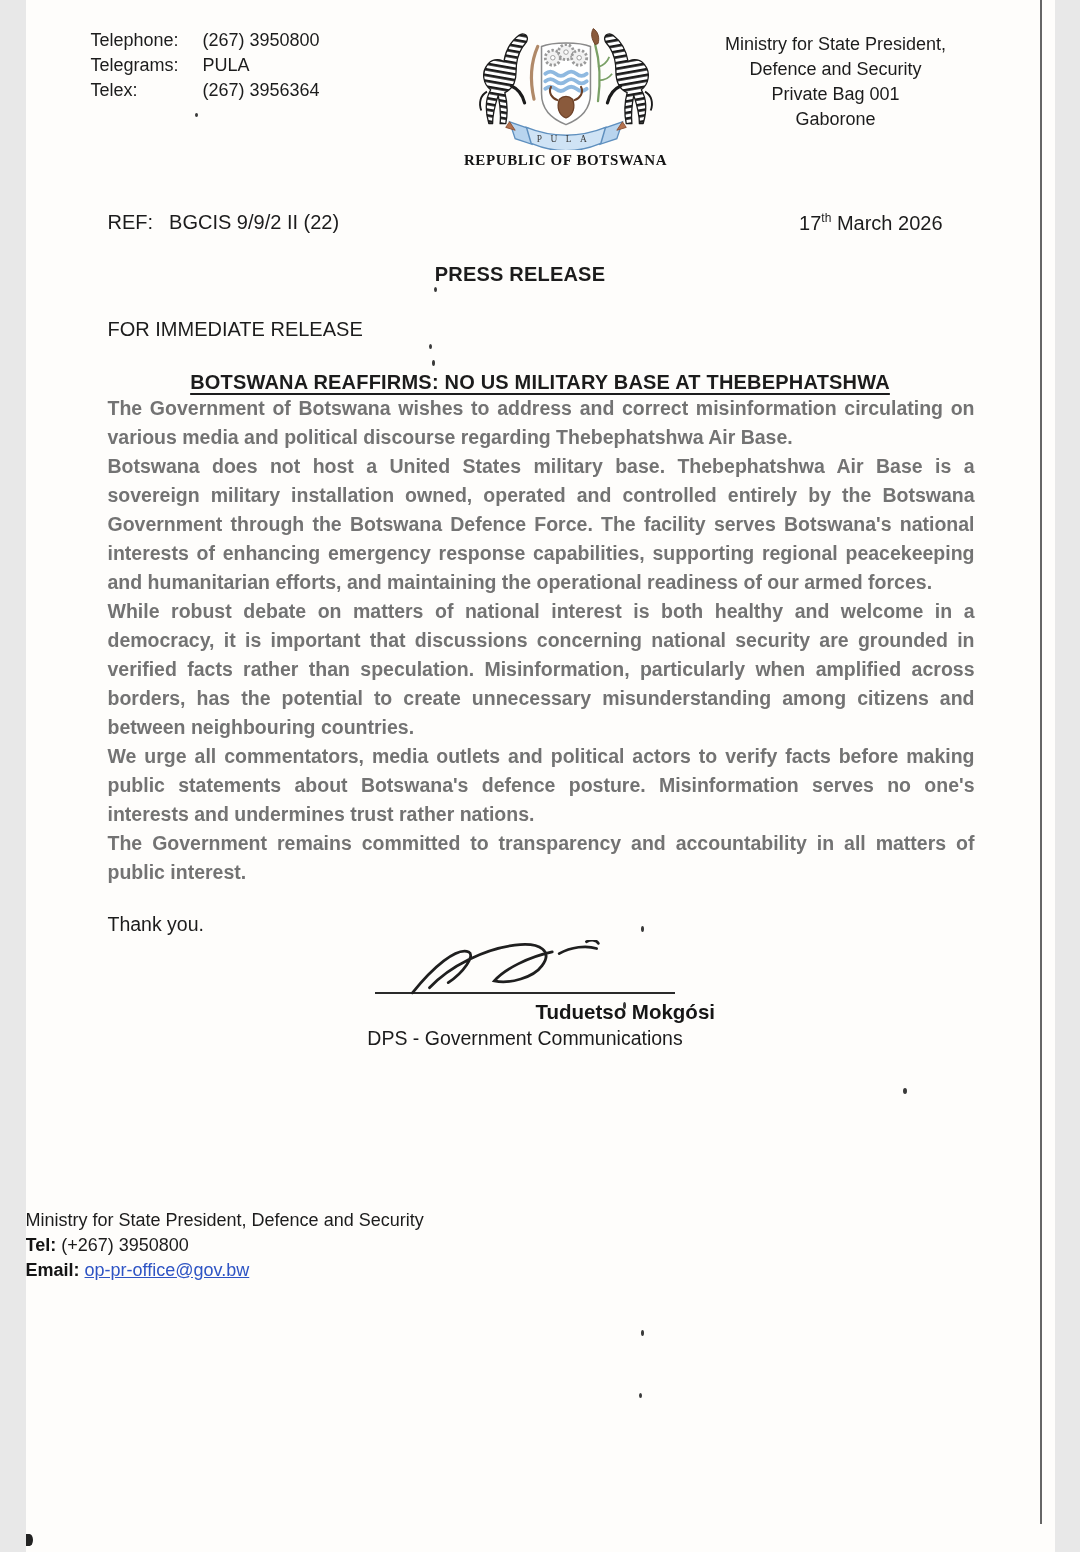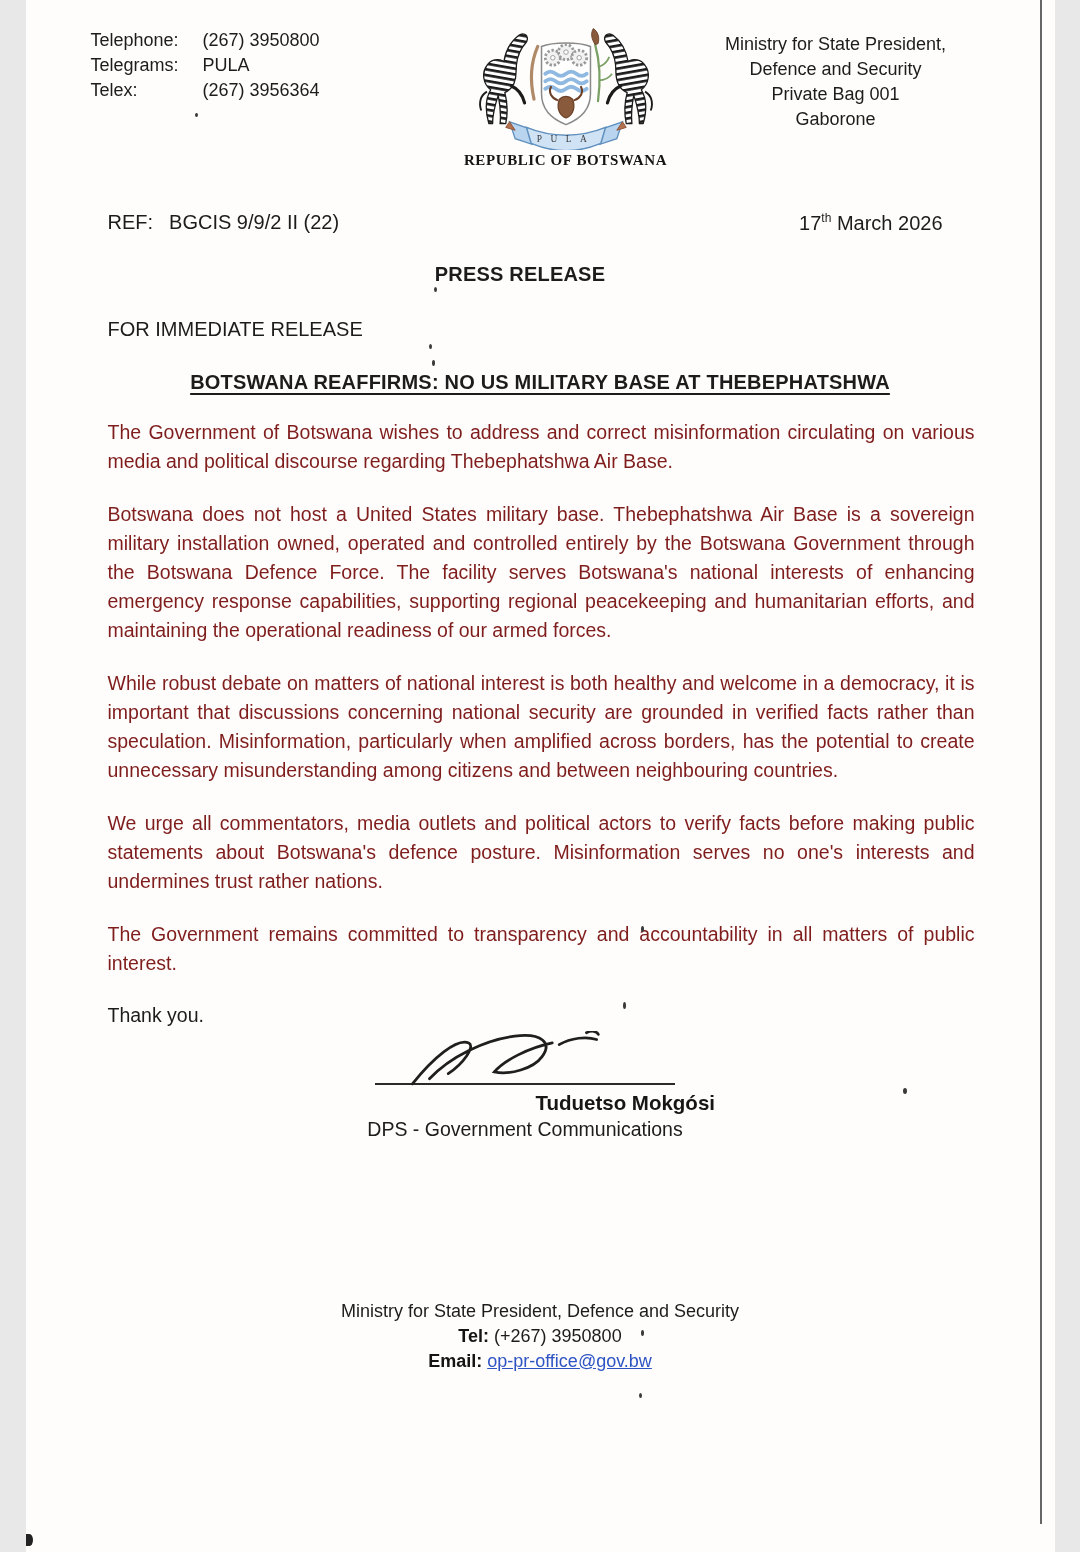--- a/index.html
+++ b/index.html
@@ -49,32 +49,32 @@
   .title {
     text-align:center; font-weight:bold; font-size:20px;
     text-decoration:underline; text-underline-offset:4px;
     margin-top:30px; letter-spacing:.2px;
   }
   
   .body-text { padding:0 80px 0 82px; }
   .body-text p {
     font-size:19.5px; line-height:29px;
     text-align:justify;
-    margin-top:24px;
-    color:#7f1d1d;
+    color:#737373;
+    font-weight:bold;
   }
   .thanks { padding-left:82px; margin-top:26px; font-size:19.5px; }
   
   .signature-block { width:380px; margin:4px auto 0 auto; text-align:center; transform:translateX(-15px); }
   .signature-block svg { display:block; margin:0 auto -6px auto; }
   .sig-line { border:none; border-top:2px solid #2a2a2a; width:300px; margin:0 auto; }
   .sig-name { font-weight:bold; font-size:20.5px; margin-top:6px; color:#161616;text-align:right; }
   .sig-role { font-size:19.5px; margin-top:3px; }
   
-  .footer { text-align:center; margin-top:158px; font-size:18px; line-height:25px; }
+  .footer { text-align:left; margin-top:158px; font-size:18px; line-height:25px; }
   .footer a { color:#2e54c4; }
   .footer b { color:#141414; }
   
   .scanline {
     position:absolute; left:1014px; top:0; width:2px; height:1524px;
     background:#4b4b4b; opacity:.85;
   }
   .speck { position:absolute; background:#3a3a3a; border-radius:50%; }
   .corner-mark {
     position:absolute; left:0; top:1534px; width:7px; height:12px;

